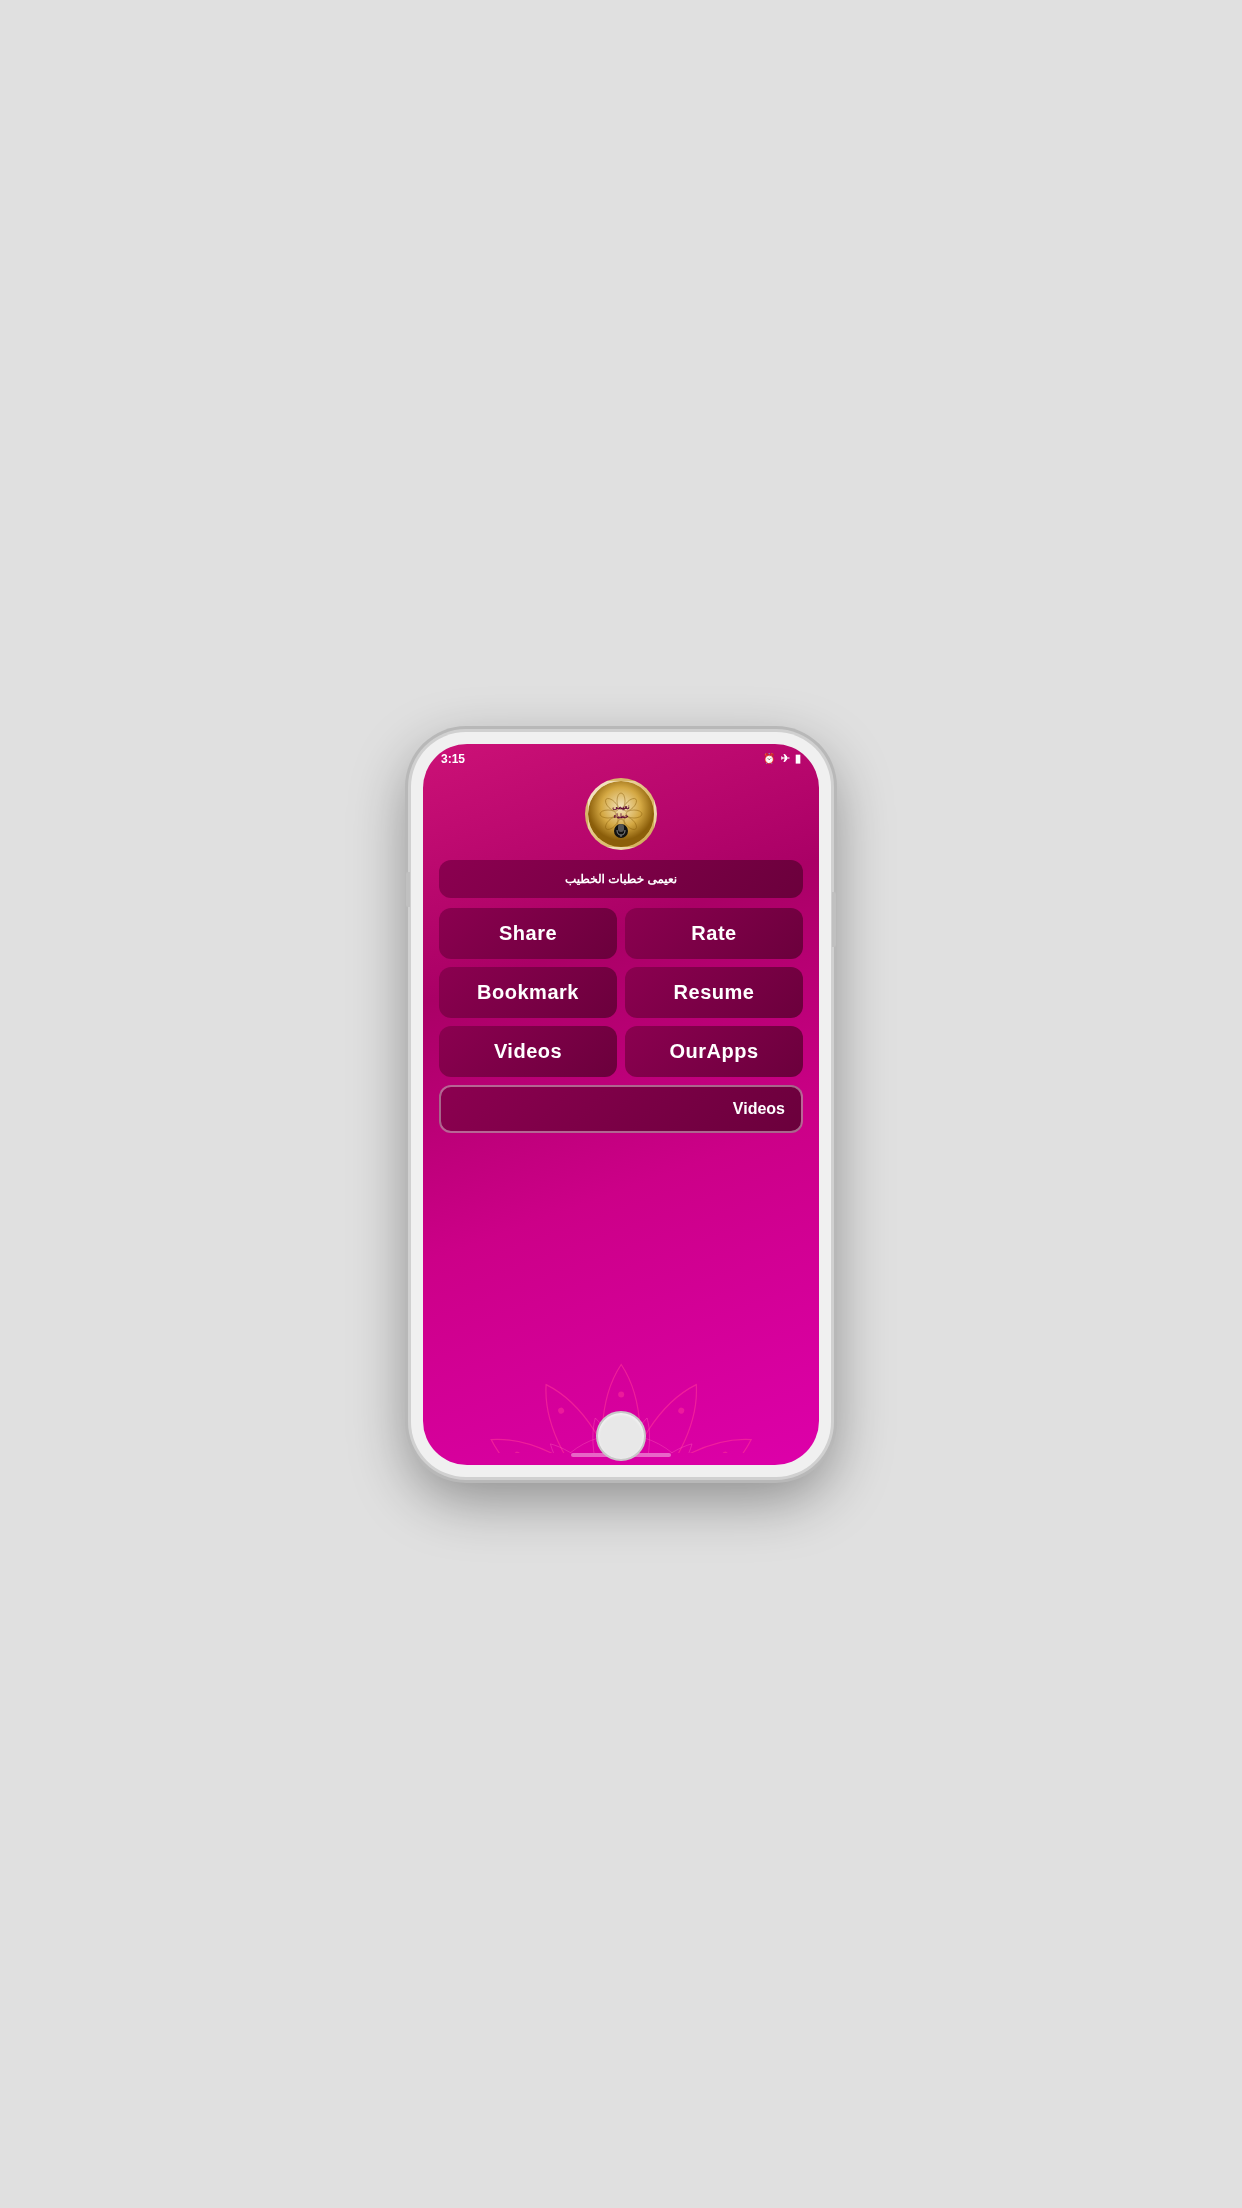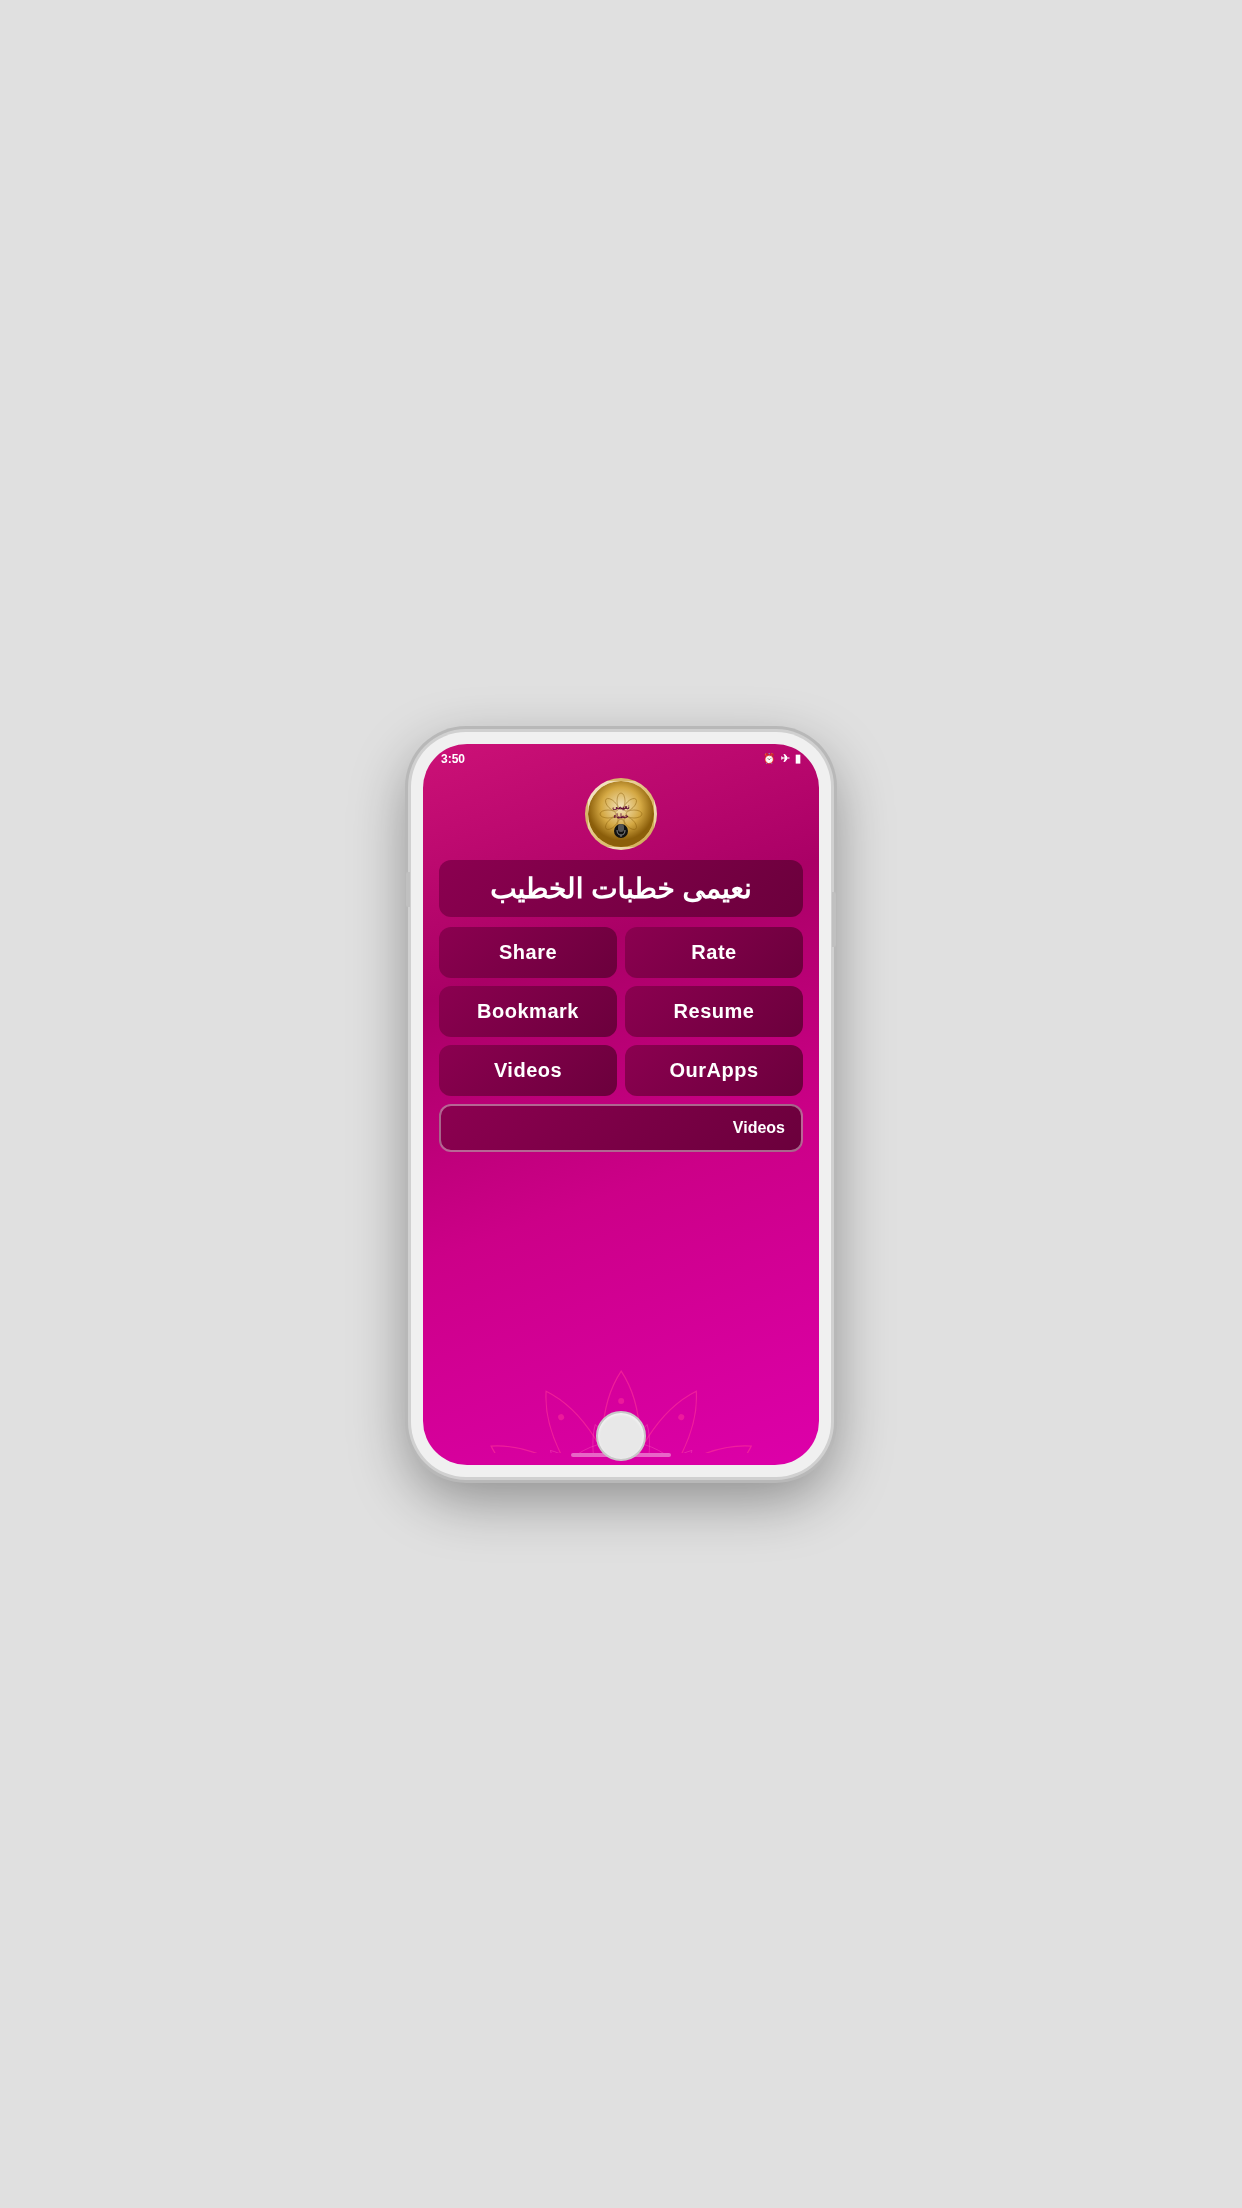--- a/index.html
+++ b/index.html
@@ -169,21 +169,21 @@
     }
 
     
     .title-btn {
       width: 100%;
       background: linear-gradient(135deg, #8b0050 0%, #6b003c 100%);
       border: none;
       border-radius: 12px;
       padding: 12px 16px;
       color: white;
-      font-size: 28px;
+      font-size: 12px;
       font-weight: bold;
       text-align: center;
       margin-bottom: 10px;
       cursor: pointer;
       direction: rtl;
       letter-spacing: 1px;
     }
 
     
     .btn-grid {
@@ -259,21 +259,21 @@
 <div class="phone-frame">
 
   <div class="phone-top">
     <div class="camera-dot"></div>
     <div class="speaker-bar"></div>
   </div>
 
   <div class="screen">
 
     <div class="status-bar">
-      <span class="status-time">3:50</span>
+      <span class="status-time">3:15</span>
       <div class="status-icons">
         <span class="status-icon-alarm">⏰</span>
         <span class="status-icon-plane">✈</span>
         <span class="status-icon-battery">▮</span>
       </div>
     </div>
 
     <div class="app-content">
 
       <div class="logo-container">

